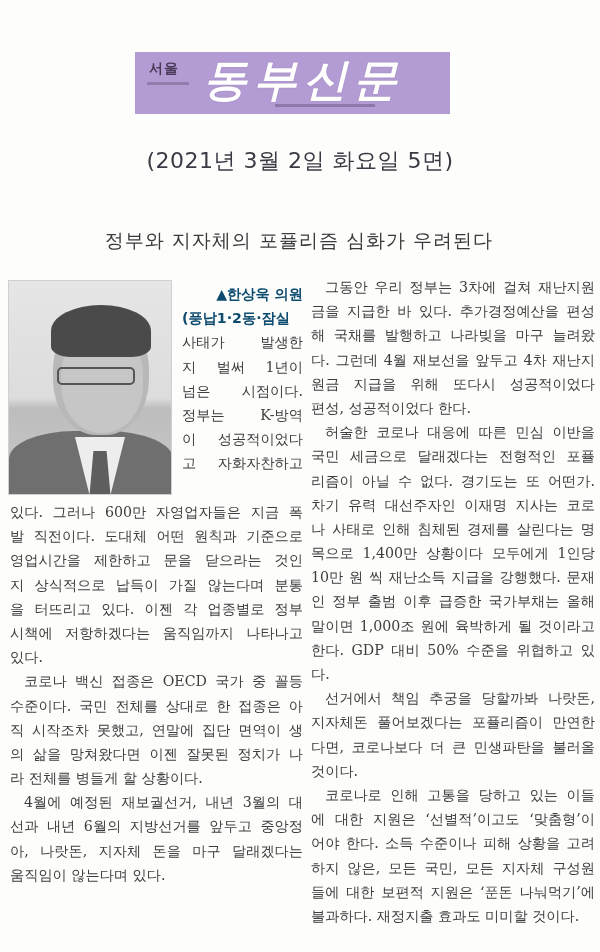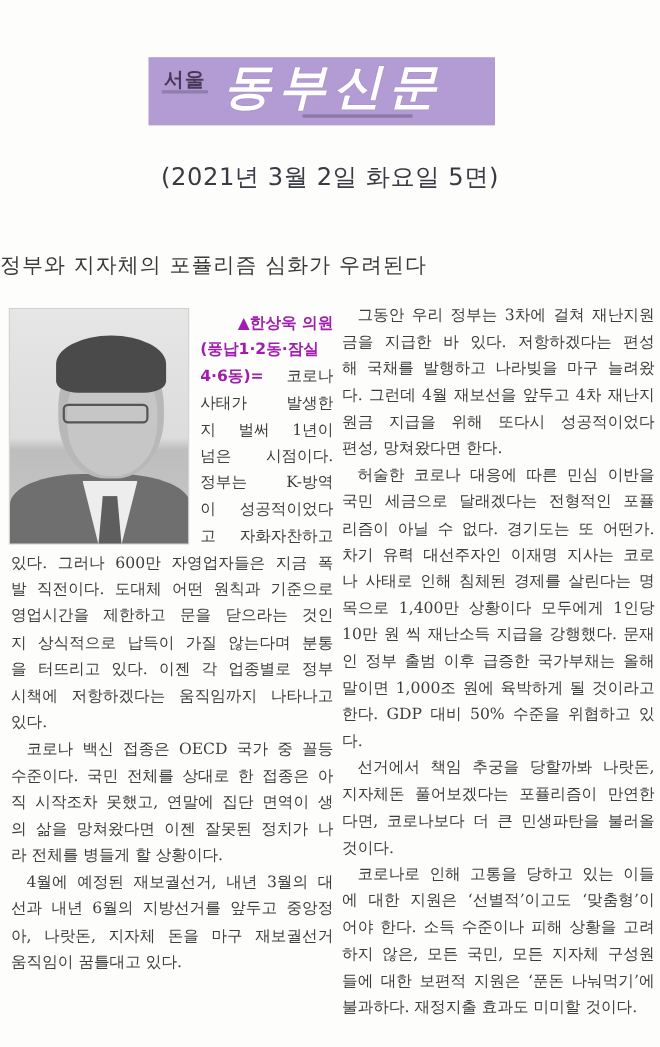--- a/index.html
+++ b/index.html
@@ -5,21 +5,21 @@
     * { box-sizing: border-box; margin: 0; padding: 0; }
     html, body { width: 600px; height: 952px; background: #fdfdfc; overflow: hidden; }
     body { position: relative; font-family: "DejaVu Serif", "Liberation Serif", serif; color: #3c3c3c; }
 
     .masthead {
       position: absolute; left: 135px; top: 52px; width: 315px; height: 62px;
       background: #b39bd3;
     }
     .masthead .seoul {
       position: absolute; left: 14px; top: 8px; font-family: "DejaVu Sans", sans-serif;
-      font-weight: bold; font-size: 18px; color: #4a3a5a; letter-spacing: 1px; text-align: center;
+      font-weight: bold; font-size: 14px; color: #4a3a5a; letter-spacing: 1px; text-align: center;
     }
     .masthead .seoul-sub {
       position: absolute; left: 12px; top: 30px; width: 42px; height: 3px;
       background: #7b6a92; opacity: .6;
     }
     .masthead .brand {
       position: absolute; left: 68px; top: 2px; font-family: "DejaVu Sans", sans-serif;
       font-weight: bold; font-size: 44px; color: #ffffff; letter-spacing: 6px;
       text-shadow: 0 0 1px #8a74a8; line-height: 52px; font-style: italic;
     }
@@ -27,21 +27,21 @@
       position: absolute; left: 140px; top: 52px; width: 100px; height: 3px;
       background: #6e5c86; opacity: .55;
     }
 
     .dateline {
       position: absolute; left: 0; top: 146px; width: 600px; text-align: center;
       font-family: "DejaVu Sans", sans-serif; font-size: 22px; color: #3a3a44; letter-spacing: 0.5px;
     }
 
     .headline {
-      position: absolute; left: 0; top: 228px; width: 493px; text-align: left;
+      position: absolute; left: 0; top: 228px; width: 493px; text-align: right;
       font-family: "DejaVu Sans", sans-serif; font-size: 19px; color: #3a3a3a; letter-spacing: 1px;
     }
 
     .photo {
       position: absolute; left: 8px; top: 280px; width: 164px; height: 215px;
       background: linear-gradient(180deg, #e6e6e6 0%, #dcdcdc 55%, #bdbdbd 60%, #c9c9c9 100%);
       overflow: hidden; border: 1px solid #d0d0d0;
     }
     .photo .head {
       position: absolute; left: 44px; top: 30px; width: 96px; height: 124px;
@@ -72,21 +72,21 @@
       background: #5e5e5e; clip-path: polygon(20% 0, 80% 0, 100% 100%, 0 100%);
     }
 
     .body-text {
       font-size: 14.2px; line-height: 24.2px; color: #3d3d3d; text-align: justify;
       text-align-last: justify; white-space: nowrap;
     }
     .body-text .line { display: block; height: 24.2px; }
     .body-text .line.last { text-align-last: left; }
     .body-text .line.indent { padding-left: 14px; }
-    .body-text .bold { font-family: "DejaVu Sans", sans-serif; font-weight: bold; color: #a21caf; }
+    .body-text .bold { font-family: "DejaVu Sans", sans-serif; font-weight: bold; color: #0c4a6e; }
 
     .col-left-narrow { position: absolute; left: 182px; top: 282px; width: 121px; }
     .col-left-wide { position: absolute; left: 10px; top: 500px; width: 293px; }
     .col-right { position: absolute; left: 311px; top: 275px; width: 284px; }
   </style>
 </head>
 <body>
 
 <div class="masthead">
   <span class="seoul">서울</span>
@@ -105,21 +105,20 @@
   <div class="tie"></div>
   <div class="head"></div>
   <div class="face"></div>
   <div class="hair"></div>
   <div class="glasses"></div>
 </div>
 
 <div class="col-left-narrow body-text">
   <span class="line bold" style="text-align-last: right;">▲한상욱 의원</span>
   <span class="line bold">(풍납1·2동·잠실</span>
-  <span class="line"><span class="bold">4·6동)=</span><span> 코로나</span></span>
   <span class="line">사태가 발생한</span>
   <span class="line">지 벌써 1년이</span>
   <span class="line">넘은 시점이다.</span>
   <span class="line">정부는 K-방역</span>
   <span class="line">이 성공적이었다</span>
   <span class="line">고 자화자찬하고</span>
 </div>
 
 <div class="col-left-wide body-text" id="left-col">
     <span class="line">있다. 그러나 600만 자영업자들은 지금 폭</span>
@@ -129,30 +128,30 @@
     <span class="line">을 터뜨리고 있다. 이젠 각 업종별로 정부</span>
     <span class="line">시책에 저항하겠다는 움직임까지 나타나고</span>
     <span class="line last">있다.</span>
     <span class="line indent">코로나 백신 접종은 OECD 국가 중 꼴등</span>
     <span class="line">수준이다. 국민 전체를 상대로 한 접종은 아</span>
     <span class="line">직 시작조차 못했고, 연말에 집단 면역이 생</span>
     <span class="line">의 삶을 망쳐왔다면 이젠 잘못된 정치가 나</span>
     <span class="line last">라 전체를 병들게 할 상황이다.</span>
     <span class="line indent">4월에 예정된 재보궐선거, 내년 3월의 대</span>
     <span class="line">선과 내년 6월의 지방선거를 앞두고 중앙정</span>
-    <span class="line">아, 나랏돈, 지자체 돈을 마구 재보궐선거</span>
-    <span class="line last">움직임이 꿈틀대고 있다.</span>
+    <span class="line">아, 나랏돈, 지자체 돈을 마구 달래겠다는</span>
+    <span class="line last">움직임이 않는다며 있다.</span>
   </div>
 <div class="col-right body-text" id="right-col">
     <span class="line indent">그동안 우리 정부는 3차에 걸쳐 재난지원</span>
-    <span class="line">금을 지급한 바 있다. 저항하겠다는 편성</span>
+    <span class="line">금을 지급한 바 있다. 추가경정예산을 편성</span>
     <span class="line">해 국채를 발행하고 나라빚을 마구 늘려왔</span>
     <span class="line">다. 그런데 4월 재보선을 앞두고 4차 재난지</span>
     <span class="line">원금 지급을 위해 또다시 성공적이었다</span>
-    <span class="line last">편성, 망쳐왔다면 한다.</span>
+    <span class="line last">편성, 성공적이었다 한다.</span>
     <span class="line indent">허술한 코로나 대응에 따른 민심 이반을</span>
     <span class="line">국민 세금으로 달래겠다는 전형적인 포퓰</span>
     <span class="line">리즘이 아닐 수 없다. 경기도는 또 어떤가.</span>
     <span class="line">차기 유력 대선주자인 이재명 지사는 코로</span>
     <span class="line">나 사태로 인해 침체된 경제를 살린다는 명</span>
     <span class="line">목으로 1,400만 상황이다 모두에게 1인당</span>
     <span class="line">10만 원 씩 재난소득 지급을 강행했다. 문재</span>
     <span class="line">인 정부 출범 이후 급증한 국가부채는 올해</span>
     <span class="line">말이면 1,000조 원에 육박하게 될 것이라고</span>
     <span class="line">한다. GDP 대비 50% 수준을 위협하고 있</span>

